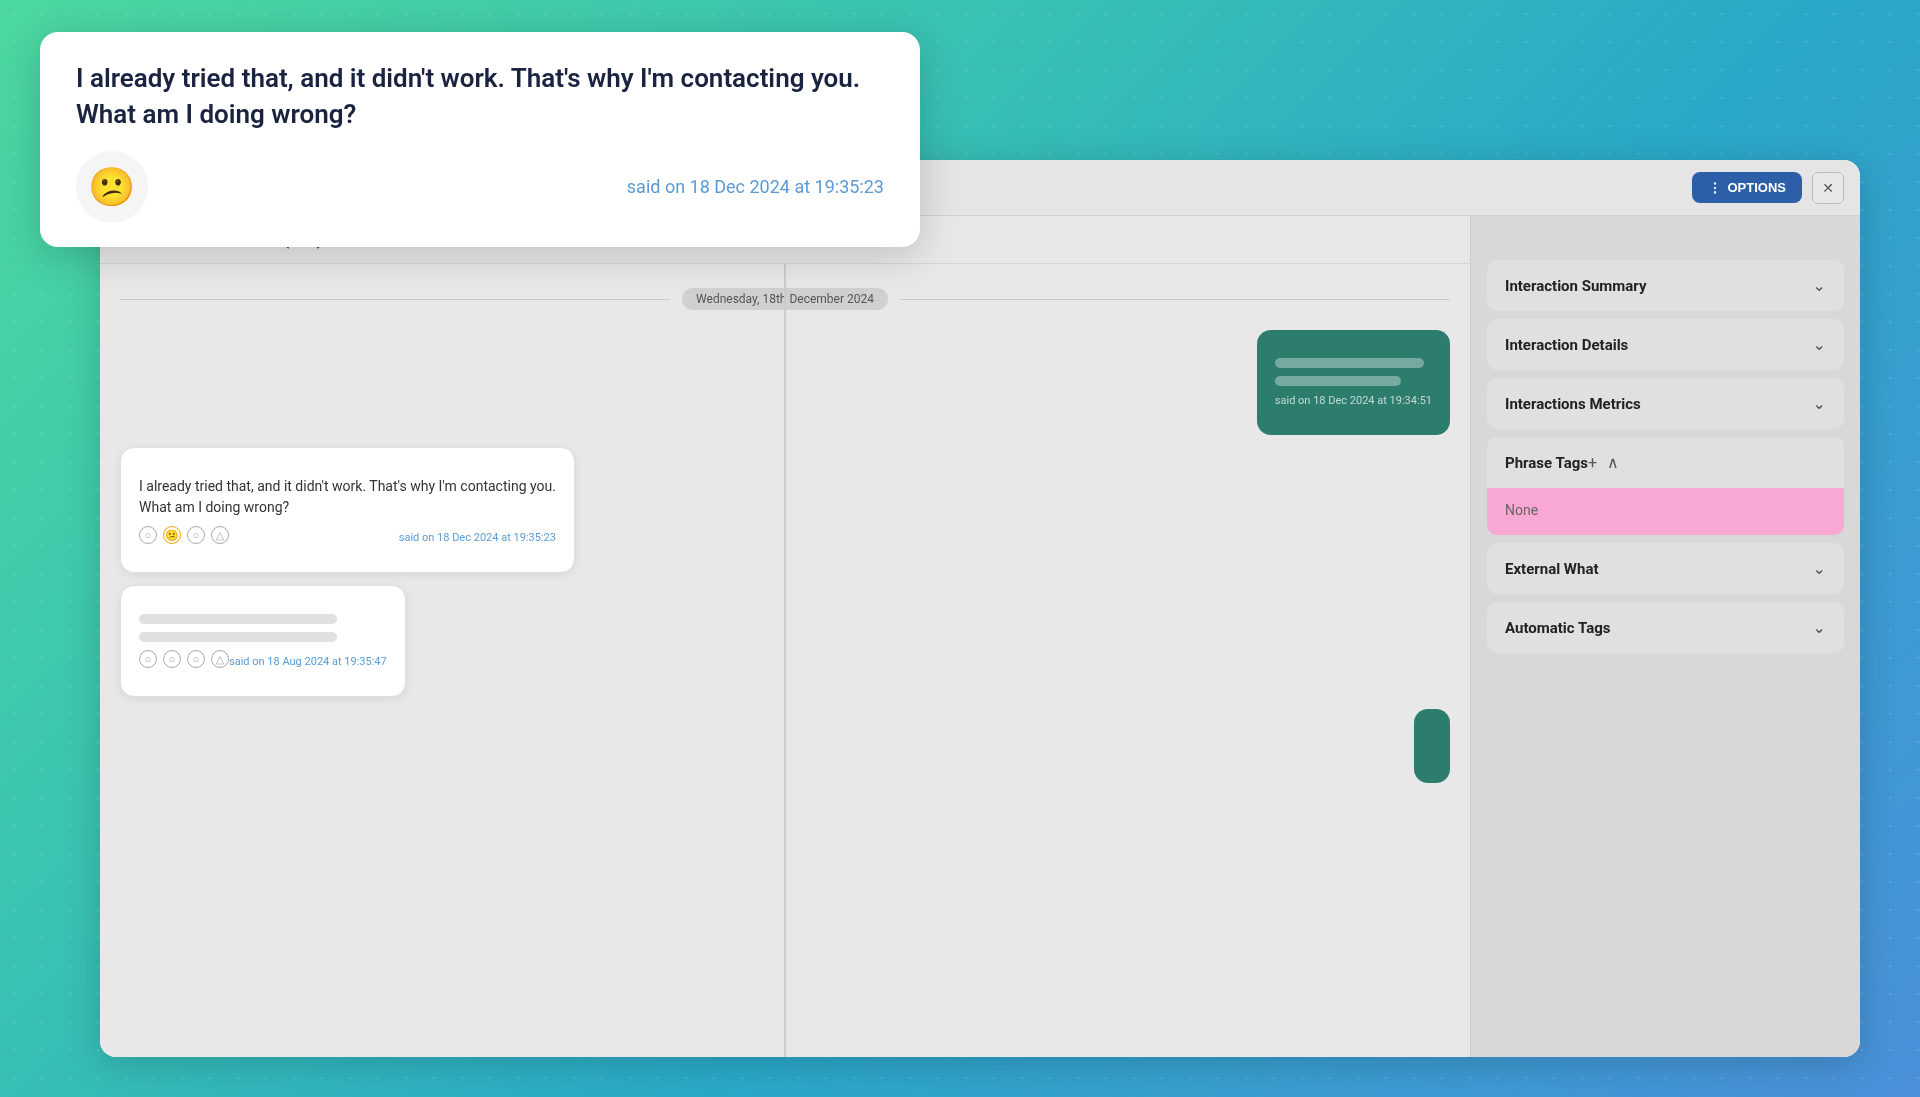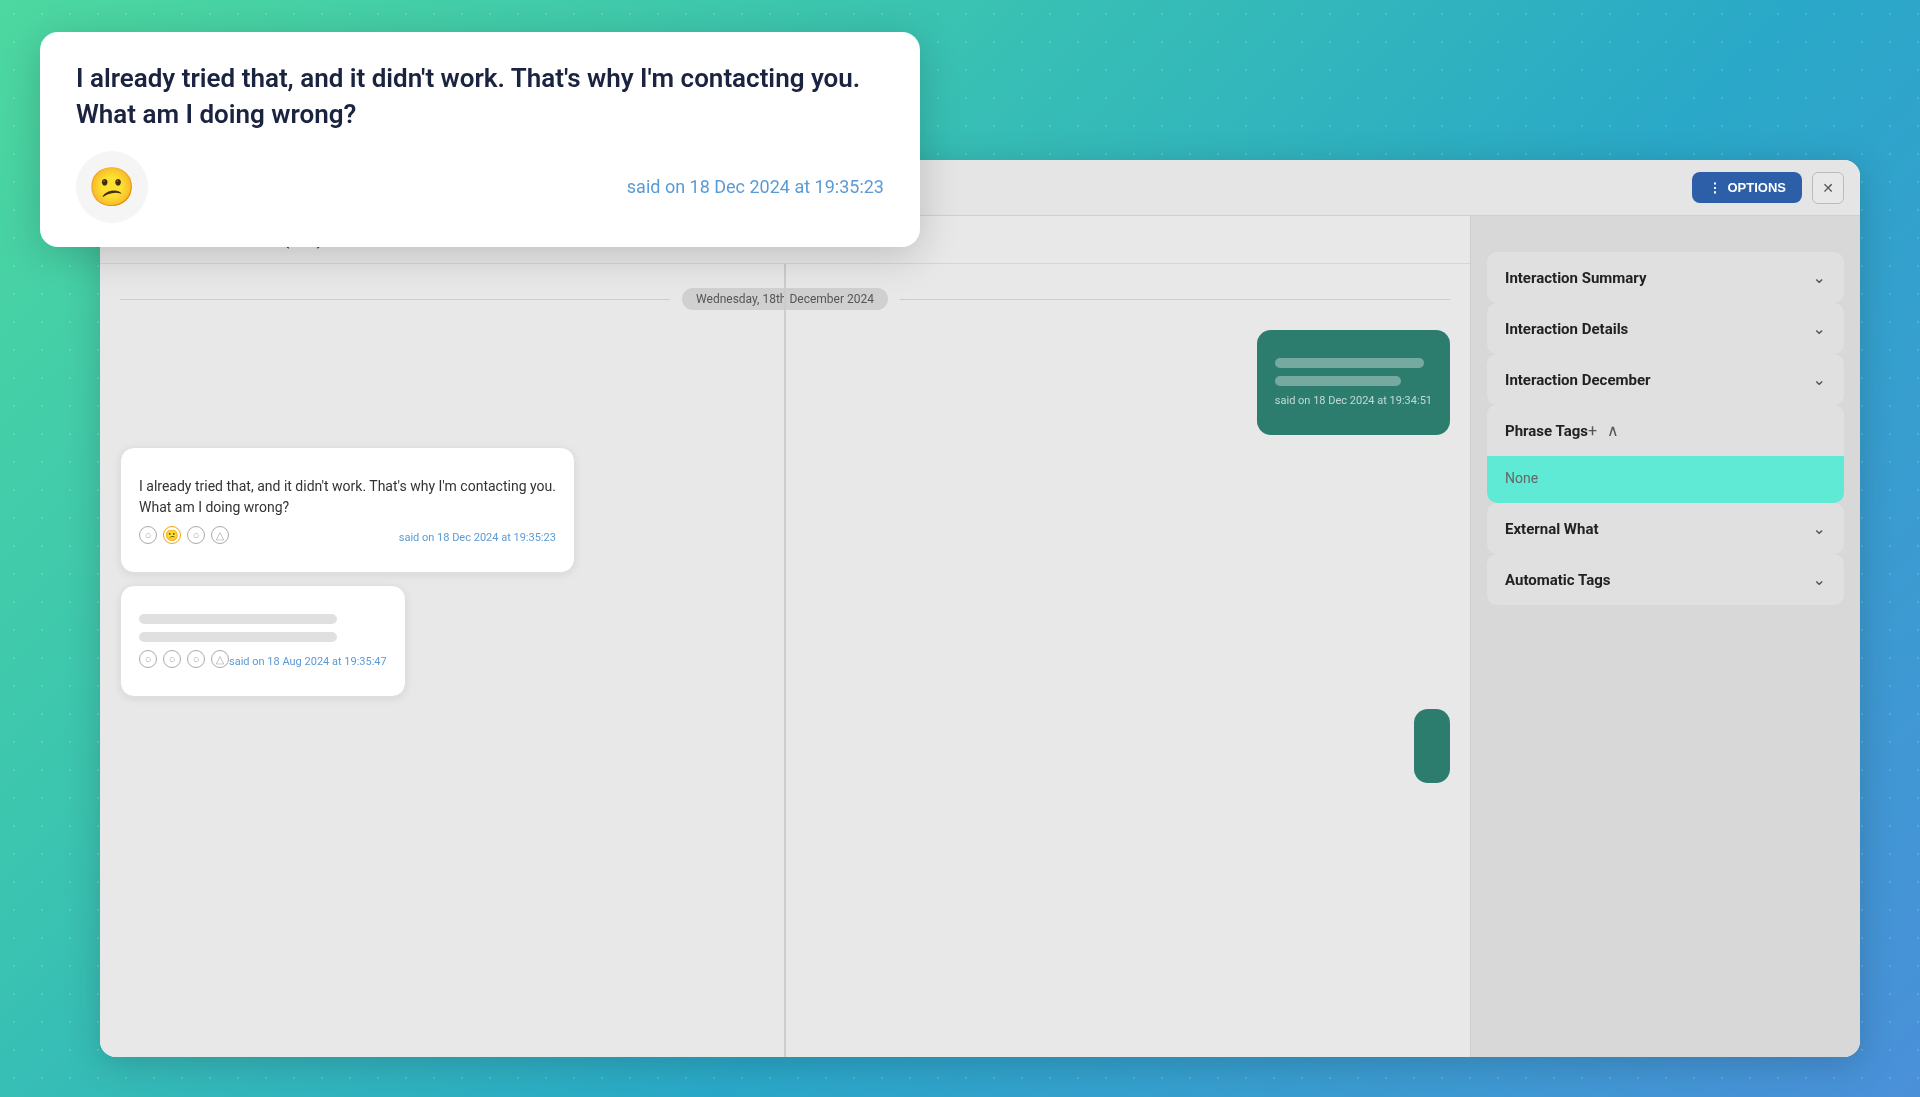--- a/index.html
+++ b/index.html
@@ -251,20 +251,21 @@
 
     
     .right-panel {
       width: 390px;
       background: #d8d8d8;
       border-left: 1px solid #ccc;
       overflow-y: auto;
       padding: 16px;
       display: flex;
       flex-direction: column;
+      gap: 8px;
     }
 
     .options-btn {
       background: #2d5fa8;
       color: #fff;
       border: none;
       border-radius: 8px;
       padding: 8px 16px;
       font-size: 13px;
       font-weight: 600;
@@ -310,21 +311,21 @@
       color: #222;
     }
 
     .accordion-icon {
       font-size: 16px;
       color: #555;
     }
 
     .accordion-body {
       padding: 12px 18px 16px 18px;
-      background: #5eead4;
+      background: #f9a8d4;
     }
 
     .phrase-tags-none {
       font-size: 14px;
       color: #666;
     }
 
     .phrase-tags-header {
       display: flex;
       align-items: center;
@@ -485,21 +486,21 @@
 
       <div class="accordion-section">
         <div class="accordion-header">
           <span class="accordion-title">Interaction Details</span>
           <span class="accordion-icon">⌄</span>
         </div>
       </div>
 
       <div class="accordion-section">
         <div class="accordion-header">
-          <span class="accordion-title">Interaction December</span>
+          <span class="accordion-title">Interactions Metrics</span>
           <span class="accordion-icon">⌄</span>
         </div>
       </div>
 
       <div class="accordion-section">
         <div class="accordion-header">
           <div class="phrase-tags-header" style="width:100%; display:flex; align-items:center; justify-content:flex-start;">
             <span class="accordion-title">Phrase Tags</span>
             <div style="display:flex; align-items:center; gap:10px;">
               <span class="phrase-tags-add">+</span>

